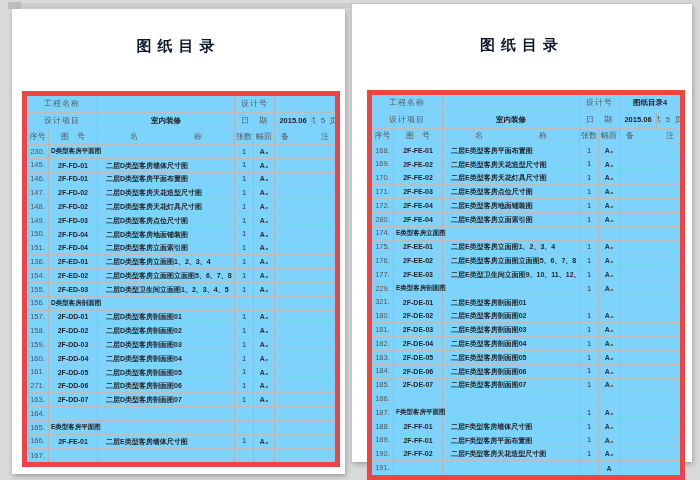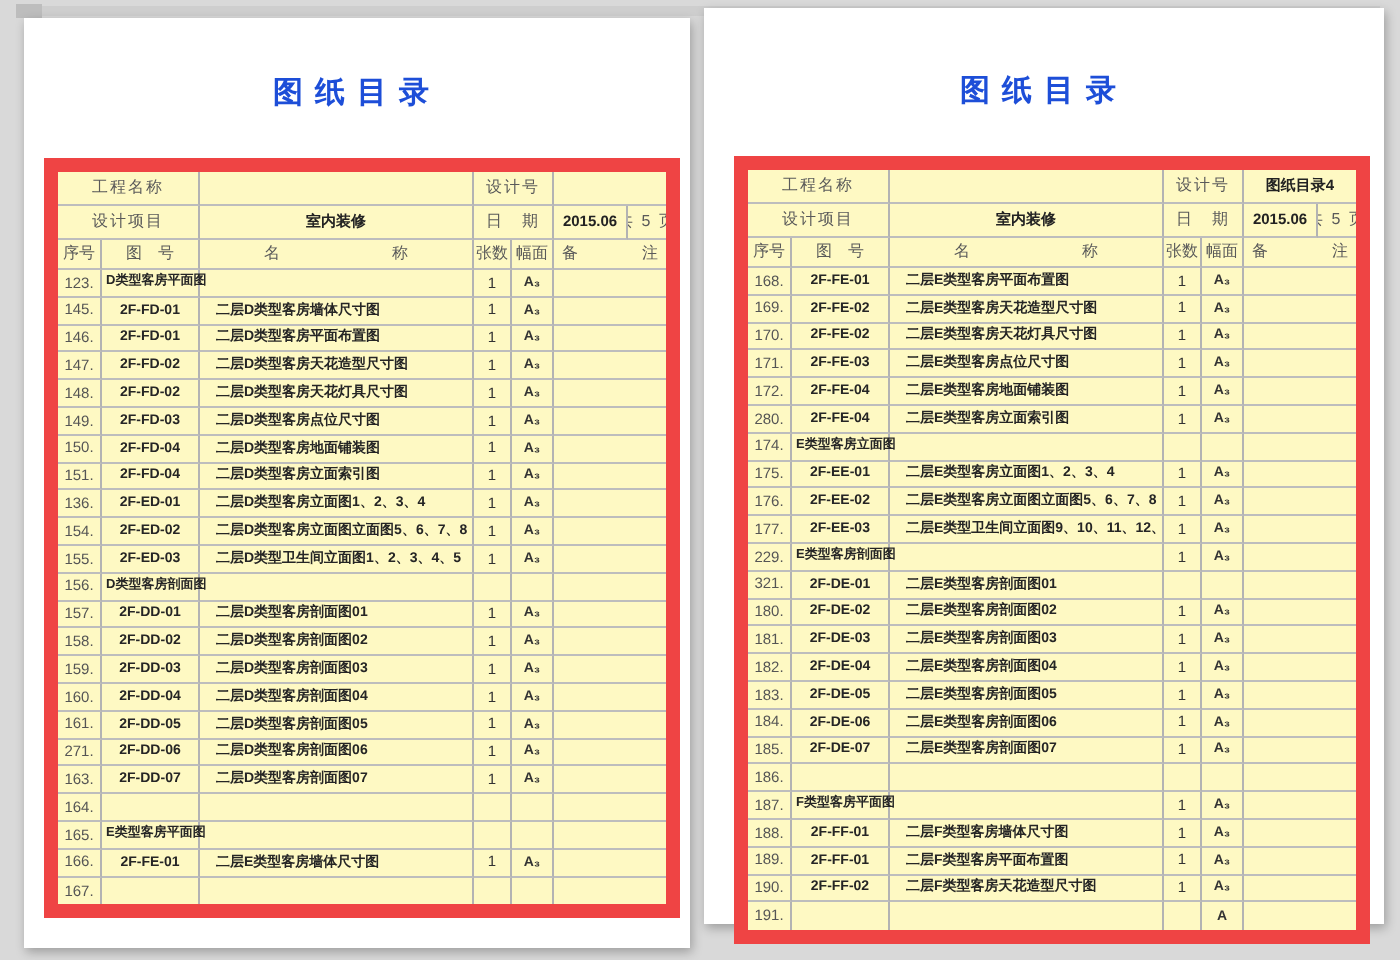--- a/index.html
+++ b/index.html
@@ -5,24 +5,24 @@
   html,body{margin:0;padding:0;}
   .canvas{position:relative;width:700px;height:480px;background:#d9d9d9;overflow:hidden;
           font-family:"Liberation Sans",sans-serif;color:#333;}
   .top-strip{position:absolute;left:8px;top:3px;width:682px;height:5px;background:#c7c7c7;opacity:.65;}
   .corner-chip{position:absolute;left:8px;top:2px;width:13px;height:7px;background:#bdbdbd;}
   .page{position:absolute;background:#fff;box-shadow:1px 2px 5px rgba(0,0,0,.28);}
   .page-left{left:12px;top:9px;width:333px;height:465px;}
   .page-right{left:352px;top:4px;width:340px;height:458px;}
   .title{position:absolute;left:0;width:100%;text-align:center;margin:0;
          font-family:Liberation Sans, sans-serif;font-weight:600;font-size:15px;
-         letter-spacing:6px;color:#1d4ed8;}
+         letter-spacing:6px;color:#0f172a;}
   .page-left .title{top:28px;}
   .page-right .title{top:32px;}
-  .tbl{position:absolute;width:318px;border:7px solid #ef4444;background:#fef9c3;box-sizing:border-box;}
+  .tbl{position:absolute;width:318px;border:5px solid #ef4444;background:#7dd3fc;box-sizing:border-box;margin-top:12px;}
   .page-left  .tbl{left:10px;top:70px;}
   .page-right .tbl{left:15px;top:74px;}
   .grow{display:grid;grid-template-columns:22px 49px 137px 19px 21px 1fr;}
   .grow2{display:grid;grid-template-columns:22px 49px 137px 19px 21px 37px 1fr;}
   .irow{height:17px;}
   .hrow{height:15px;}
   .drow{height:13.8px;}
   .cell{display:flex;align-items:center;justify-content:center;overflow:hidden;
         border-right:1px solid #b3b3b3;border-bottom:1px solid #bdbdbd;
         font-size:7.5px;line-height:1;white-space:nowrap;}
@@ -68,21 +68,21 @@
       <div class="grow hrow">
         <div class="cell colhead">序号</div>
         <div class="cell colhead">图　号</div>
         <div class="cell colhead">名　　　　　　　称</div>
         <div class="cell colhead">张数</div>
         <div class="cell colhead">幅面</div>
         <div class="cell colhead">备　　　　注</div>
       </div>
       <div class="rows">
           <div class="grow drow section">
-            <div class="cell no">123.</div>
+            <div class="cell no">230.</div>
             <div class="cell code">D类型客房平面图</div>
             <div class="cell name"></div>
             <div class="cell count">1</div>
             <div class="cell size">A₃</div>
             <div class="cell note"></div>
           </div>
           <div class="grow drow">
             <div class="cell no">145.</div>
             <div class="cell code">2F-FD-01</div>
             <div class="cell name">二层D类型客房墙体尺寸图</div>

